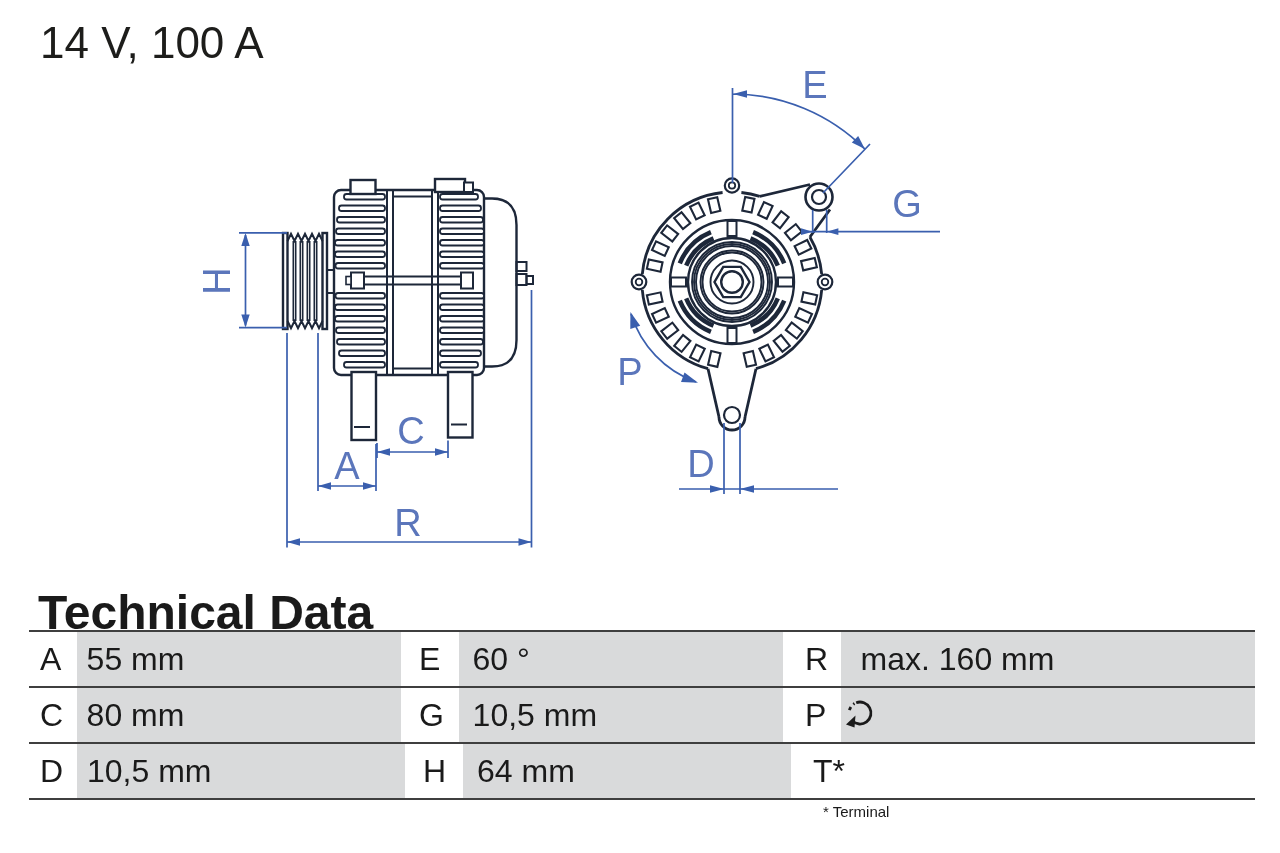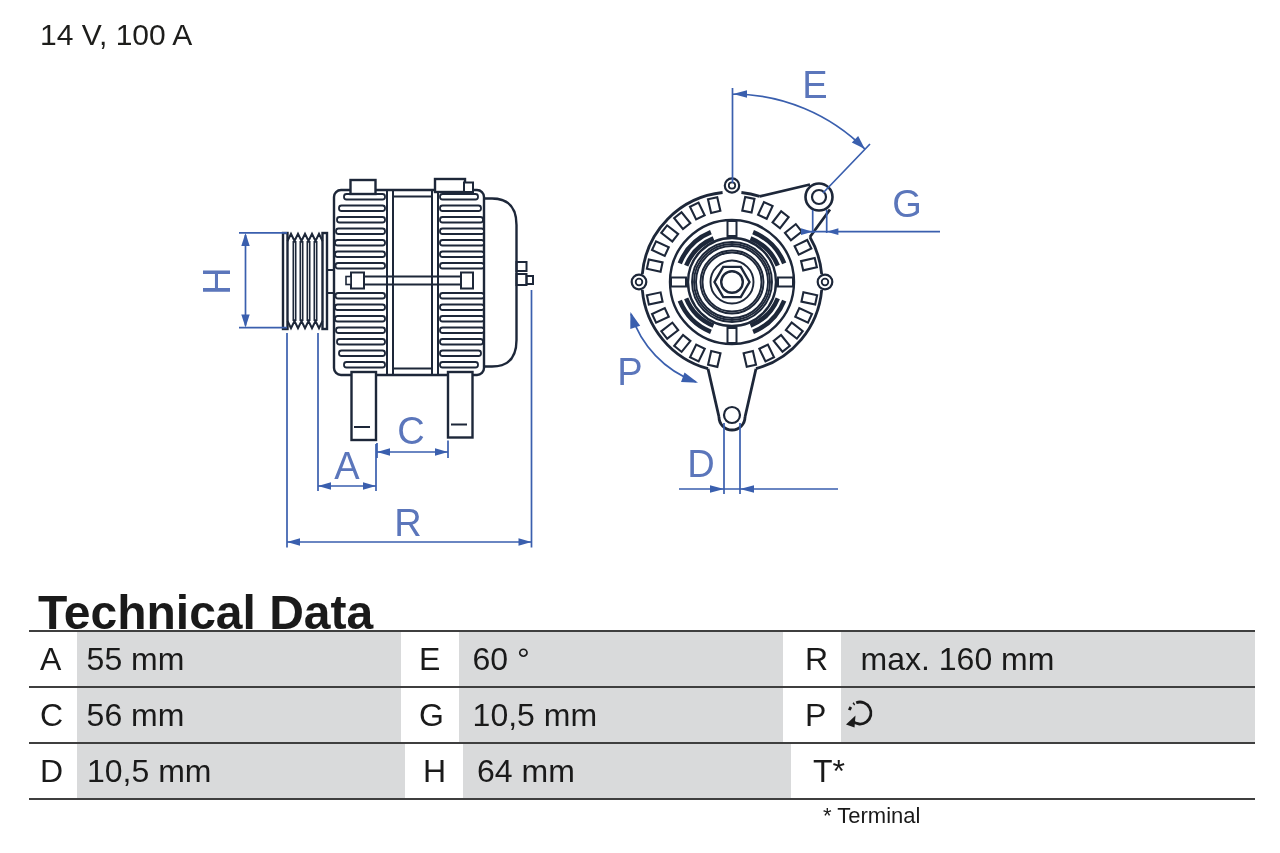--- a/index.html
+++ b/index.html
@@ -1,31 +1,31 @@
 <!DOCTYPE html>
 <html><head>
 <meta charset="utf-8">
 <style>
   html,body{margin:0;padding:0;}
   body{width:1280px;height:853px;background:#fff;font-family:"Liberation Sans",sans-serif;position:relative;overflow:hidden;}
-  .hdr{position:absolute;left:40px;top:18px;font-size:30px;color:#1d1d1b;text-align:center;}
+  .hdr{position:absolute;left:40px;top:18px;font-size:44px;color:#1d1d1b;text-align:center;}
   svg.diagram{position:absolute;left:0;top:0;}
   .td-title{position:absolute;left:38px;top:585px;font-size:48px;font-weight:bold;color:#1a1a1a;}
   .ttable{position:absolute;left:29px;top:630px;width:1226px;border-top:2px solid #3f3f3f;}
   .trow{display:flex;height:56px;box-sizing:border-box;border-bottom:2px solid #3f3f3f;}
   .cell{display:flex;align-items:center;font-size:32px;color:#1a1a1a;box-sizing:border-box;}
   .k{background:#fff;}
   .v{background:#d9dadb;}
   .k1{width:48px;padding-left:11px;}
   .v1{width:328px;padding-left:10px;}
   .k2{width:58px;padding-left:18px;}
   .v2{width:328px;padding-left:14px;}
   .k3{width:58px;padding-left:22px;}
   .v3{width:419px;padding-left:20px;}
-  .fnote{position:absolute;left:823px;top:803px;font-size:22px;color:#1a1a1a;}
+  .fnote{position:absolute;left:823px;top:803px;font-size:15px;color:#1a1a1a;}
   .dimtext{font-size:38px;fill:#5b76bb;font-family:"Liberation Sans",sans-serif;}
 </style>
 </head>
 <body>
 
 <div class="hdr">14 V, 100 A</div>
 
 <svg class="diagram" width="1280" height="580" viewBox="0 0 1280 580">
   <defs>
     <rect id="slot" x="804" y="277.2" width="14" height="9.5"></rect>
@@ -247,21 +247,21 @@
   <div class="trow">
     <div class="cell k k1">A</div>
     <div class="cell v v1">55 mm</div>
     <div class="cell k k2">E</div>
     <div class="cell v v2">60 °</div>
     <div class="cell k k3">R</div>
     <div class="cell v v3">max. 160 mm</div>
   </div>
   <div class="trow">
     <div class="cell k k1">C</div>
-    <div class="cell v v1">56 mm</div>
+    <div class="cell v v1">80 mm</div>
     <div class="cell k k2">G</div>
     <div class="cell v v2">10,5 mm</div>
     <div class="cell k k3">P</div>
     <div class="cell v v3" style="padding-left:0;">
       <svg width="40" height="40" viewBox="0 0 40 40" style="margin-left:1px;">
         <path d="M14.2,7.7 A11,11 0 1 1 10.2,25.8" stroke="#1a1a1a" stroke-width="2.8" fill="none"></path>
         <path d="M7.4,15.2 A11,11 0 0 1 12.5,8.5" stroke="#1a1a1a" stroke-width="2.8" fill="none" stroke-dasharray="3.6,3.6"></path>
         <polygon points="4,29.5 13.5,20.5 12.5,32.5" fill="#1a1a1a"></polygon>
       </svg>
     </div>

